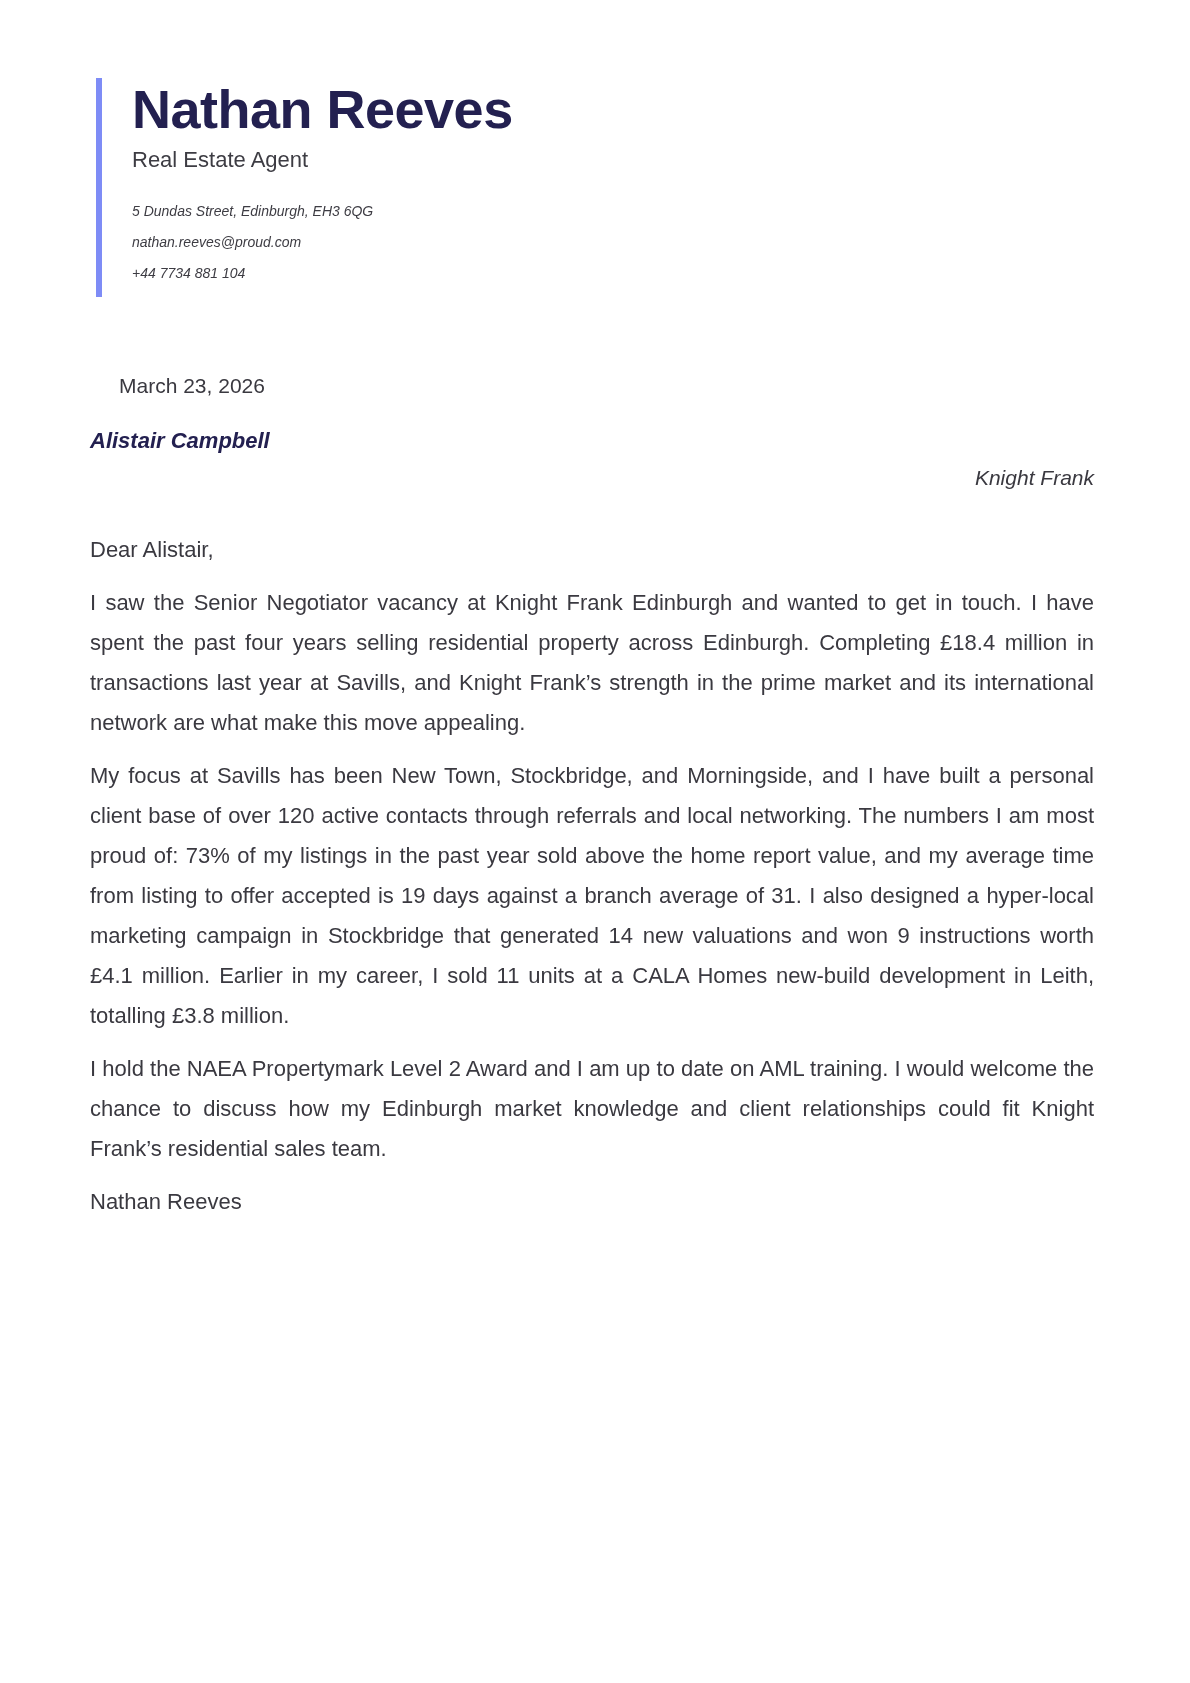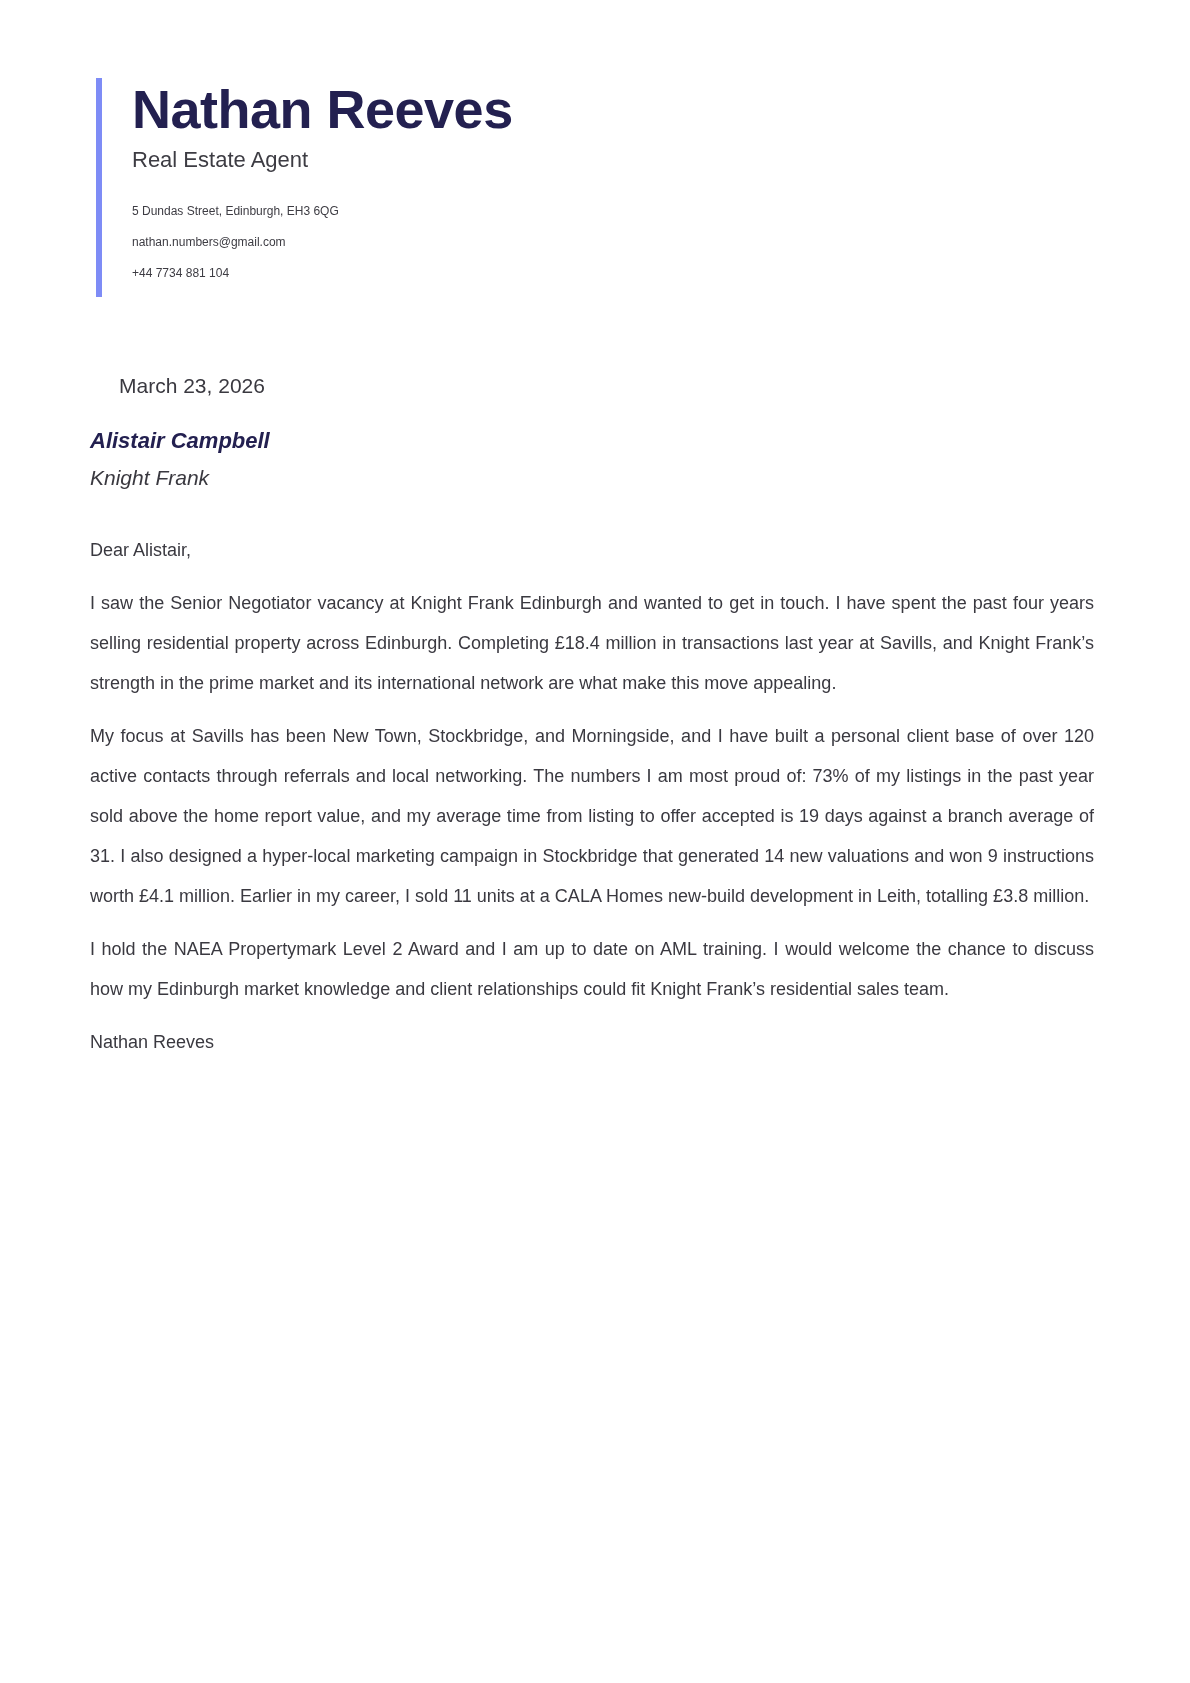--- a/index.html
+++ b/index.html
@@ -33,65 +33,67 @@
     letter-spacing: -0.5px;
   }
   .job-title {
     margin-top: 12px;
     font-size: 22px;
     line-height: 1.1;
     color: var(--muted-text);
   }
   .contact {
     margin-top: 24px;
-    font-size: 12px;
+    font-size: 14px;
     line-height: 31px;
     color: var(--muted-text);
+    font-style: italic;
   }
   .letter-date {
     margin-top: 76px;
     font-size: 21px;
     line-height: 1.2;
     color: var(--body-text);
     margin-left: 29px;
   }
   .recipient { margin-top: 30px; font-style: italic; }
   .recipient-name {
     font-size: 22px;
     font-weight: bold;
     line-height: 1.2;
     color: var(--heading);
   }
   .recipient-company {
     margin-top: 10px;
     font-size: 21px;
     line-height: 1.2;
     color: var(--body-text);
+    text-align: right;
   }
   .letter-body { margin-top: 40px; }
   .letter-body p {
     margin: 0 0 13px 0;
-    font-size: 18px;
+    font-size: 22px;
     line-height: 40px;
     color: var(--body-text);
   }
   .letter-body p.justified { text-align: justify; }
 </style>
 </head>
 <body>
 
 <div class="page">
 
   <header class="header">
     <div></div>
     <h1 class="sender-name">Nathan Reeves</h1>
     <div class="job-title">Real Estate Agent</div>
     <div class="contact">
       <div>5 Dundas Street, Edinburgh, EH3 6QG</div>
-      <div>nathan.numbers@gmail.com</div>
+      <div>nathan.reeves@proud.com</div>
       <div>+44 7734 881 104</div>
     </div>
   </header>
 
   <main>
     <div class="letter-date">March 23, 2026</div>
 
     <div class="recipient">
       <div class="recipient-name">Alistair Campbell</div>
       <div class="recipient-company">Knight Frank</div>

